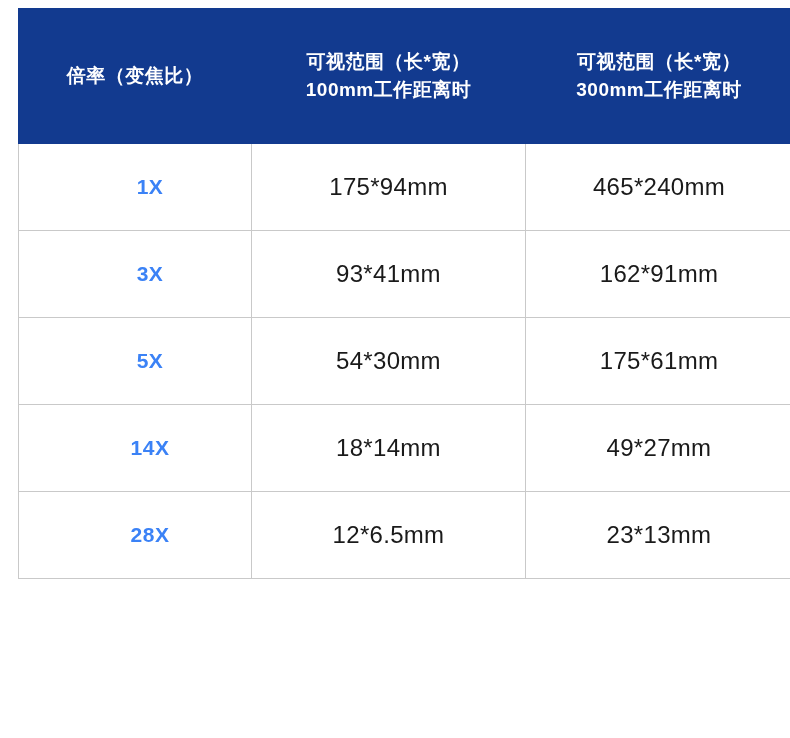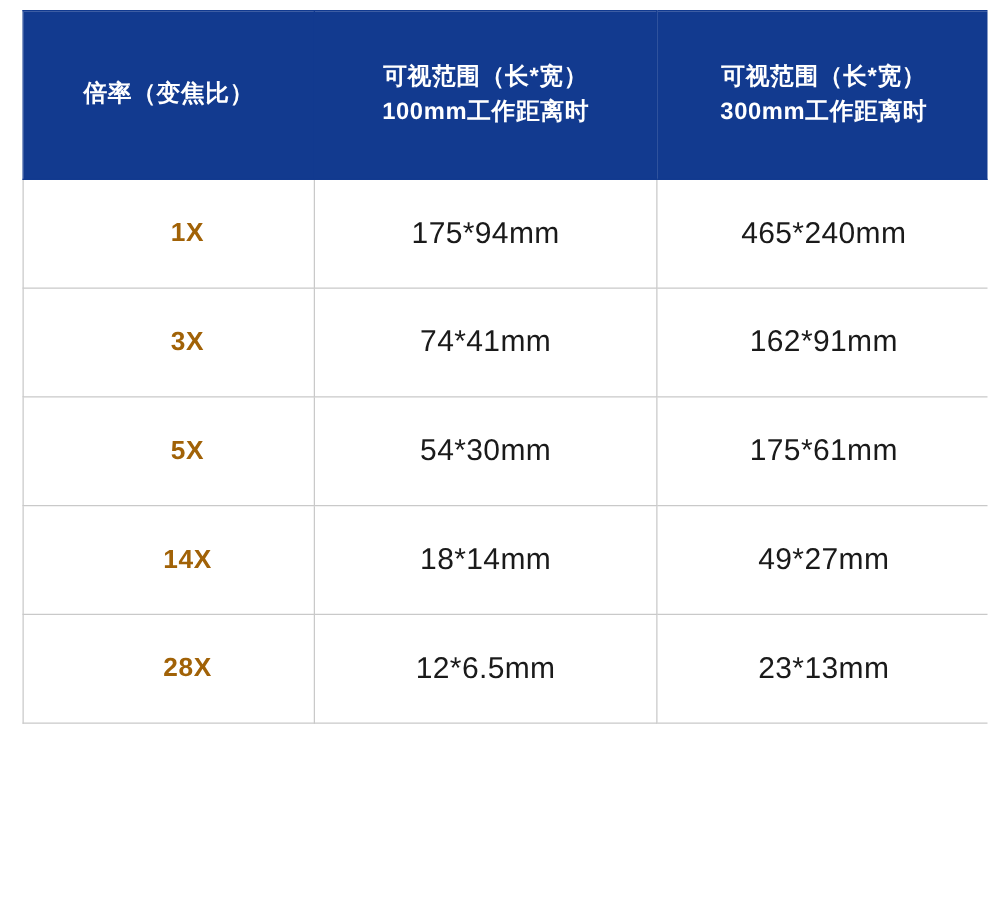--- a/index.html
+++ b/index.html
@@ -49,21 +49,21 @@
 
   tbody td {
     border: 1px solid #c9c9c9;
     height: 82px;
     text-align: center;
     vertical-align: middle;
     background: #ffffff;
     padding: 2px 6px;
   }
   tbody td.magnify {
-    color: #a16207;
+    color: #3b82f6;
     font-size: 21px;
     font-weight: bold;
     letter-spacing: 0.5px;
     padding-left: 36px;
   }
   tbody td.value {
     color: #1a1a1a;
     font-size: 24px;
     font-weight: normal;
     letter-spacing: 0.3px;
@@ -98,21 +98,21 @@
       </tr>
     </thead>
     <tbody>
       <tr>
         <td class="magnify">1X</td>
         <td class="value">175*94mm</td>
         <td class="value">465*240mm</td>
       </tr>
       <tr>
         <td class="magnify">3X</td>
-        <td class="value">74*41mm</td>
+        <td class="value">93*41mm</td>
         <td class="value">162*91mm</td>
       </tr>
       <tr>
         <td class="magnify">5X</td>
         <td class="value">54*30mm</td>
         <td class="value">175*61mm</td>
       </tr>
       <tr>
         <td class="magnify">14X</td>
         <td class="value">18*14mm</td>

